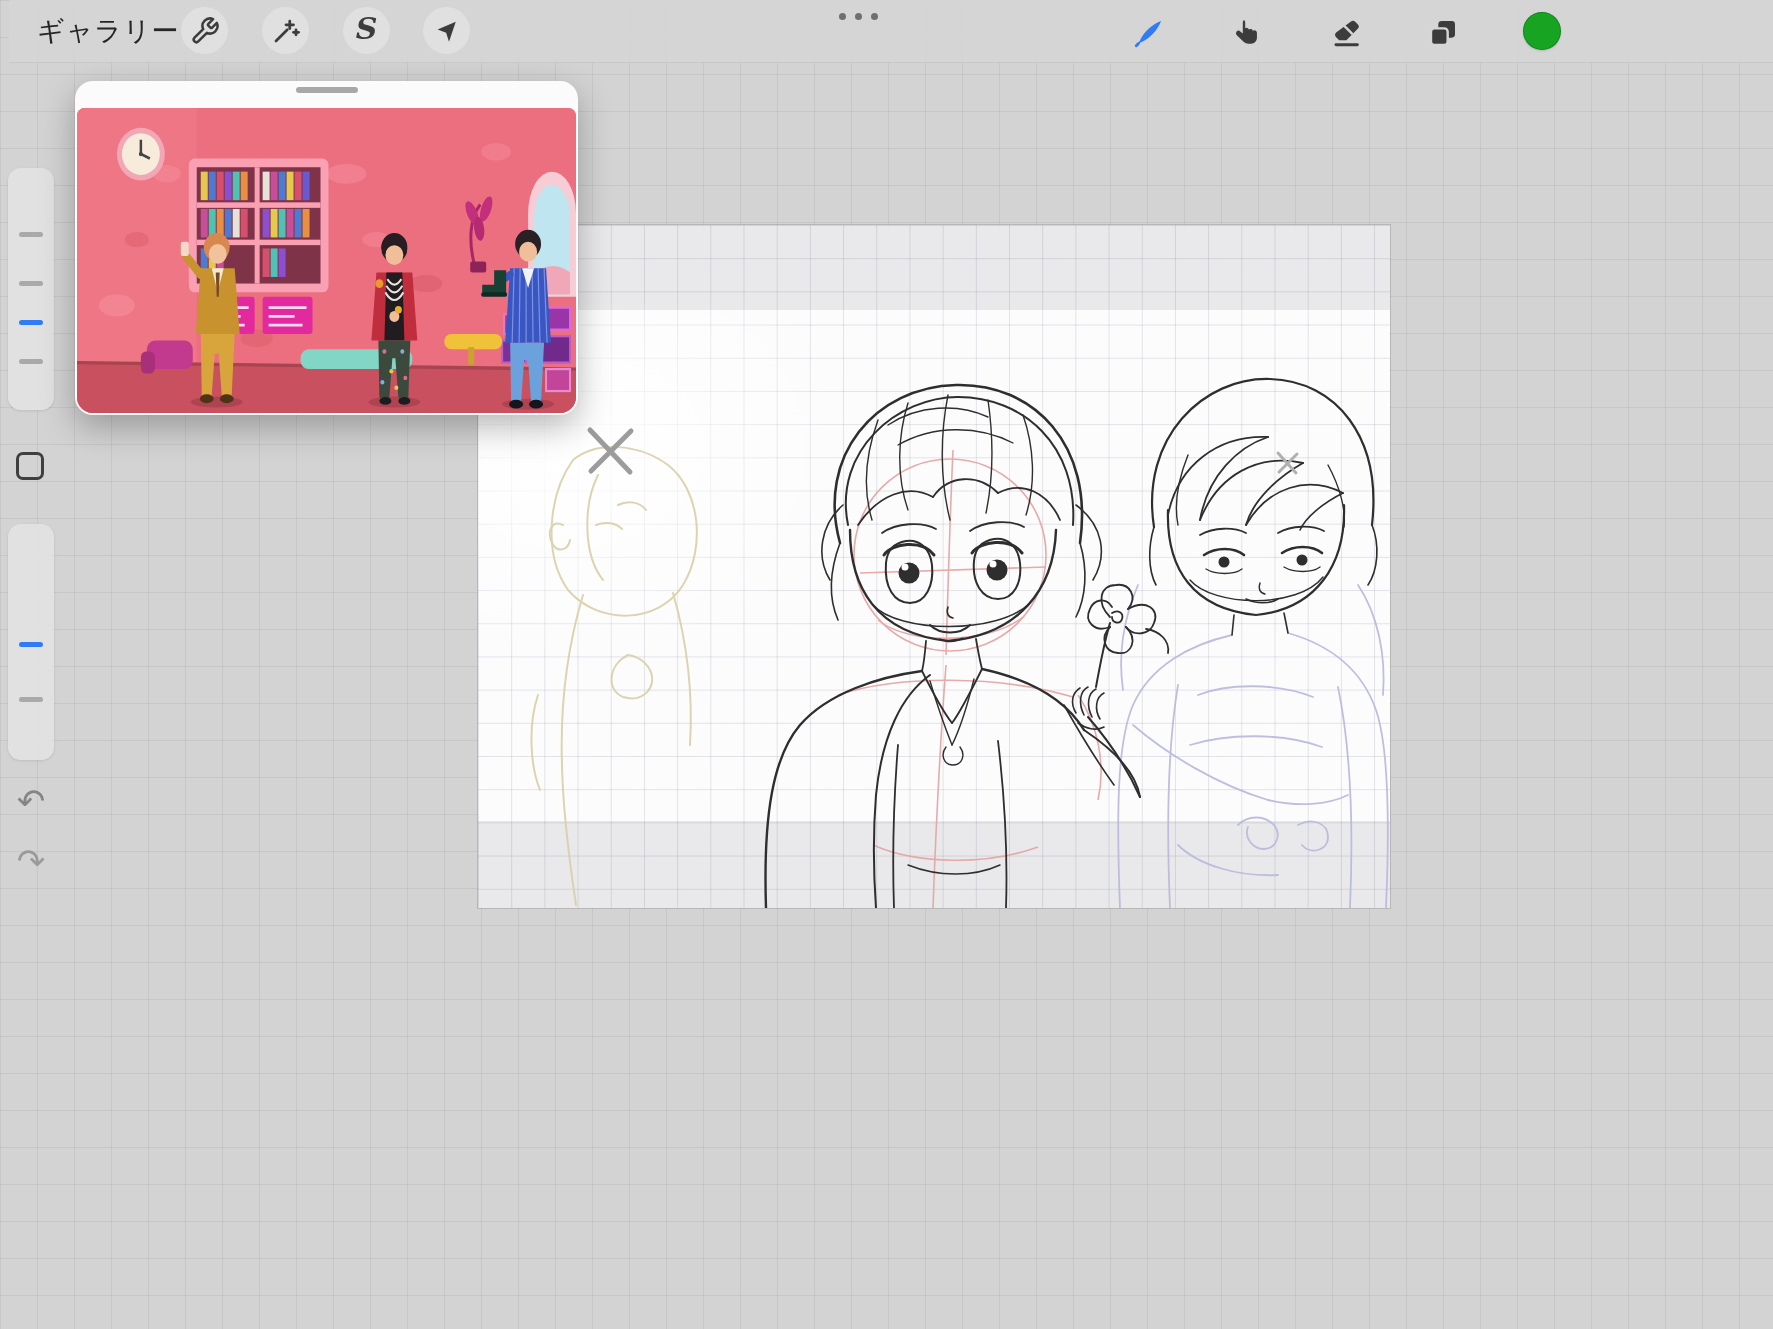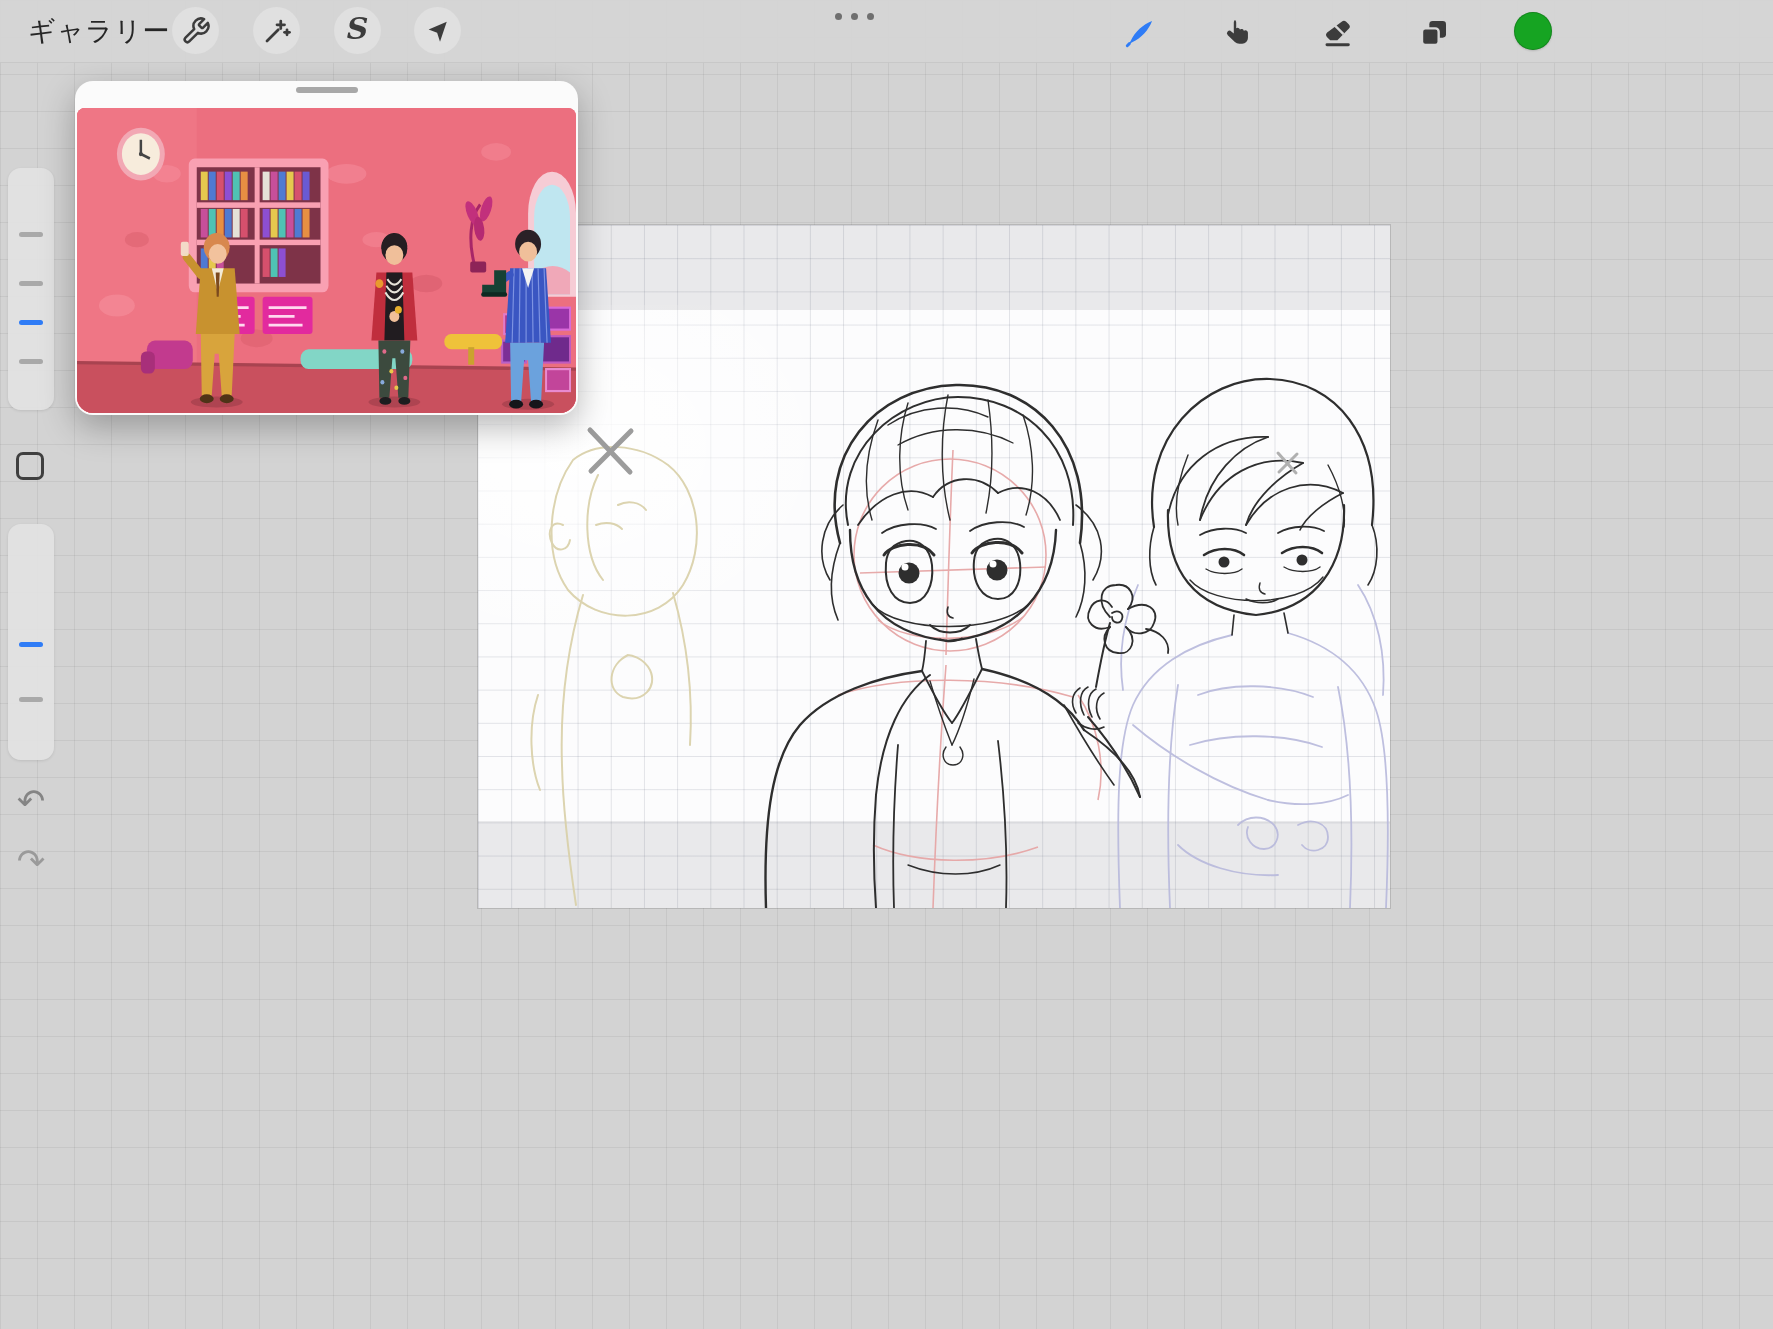--- a/index.html
+++ b/index.html
@@ -8,21 +8,21 @@
     background-color:#d3d3d3;
     background-image:
       linear-gradient(rgba(0,0,0,0.055) 1px, transparent 1px),
       linear-gradient(90deg, rgba(0,0,0,0.055) 1px, transparent 1px);
     background-size:37px 37px;
     font-family:"Liberation Sans","DejaVu Sans",sans-serif;
   }
 
   
   .topbar{
-    position:absolute;top:0;left:0;right:0;height:62px;
+    position:absolute;top:0;left:9px;right:0;height:62px;
     background:rgba(213,213,213,0.97);
     border-bottom:1px solid rgba(0,0,0,0.06);
     z-index:60;
   }
   .gallery-btn{
     position:absolute;left:28px;top:0;height:62px;display:flex;align-items:center;
     font-size:27px;color:#262626;letter-spacing:1px;cursor:default;
   }
   .tool-circle{
     position:absolute;top:7px;width:47px;height:47px;border-radius:50%;

